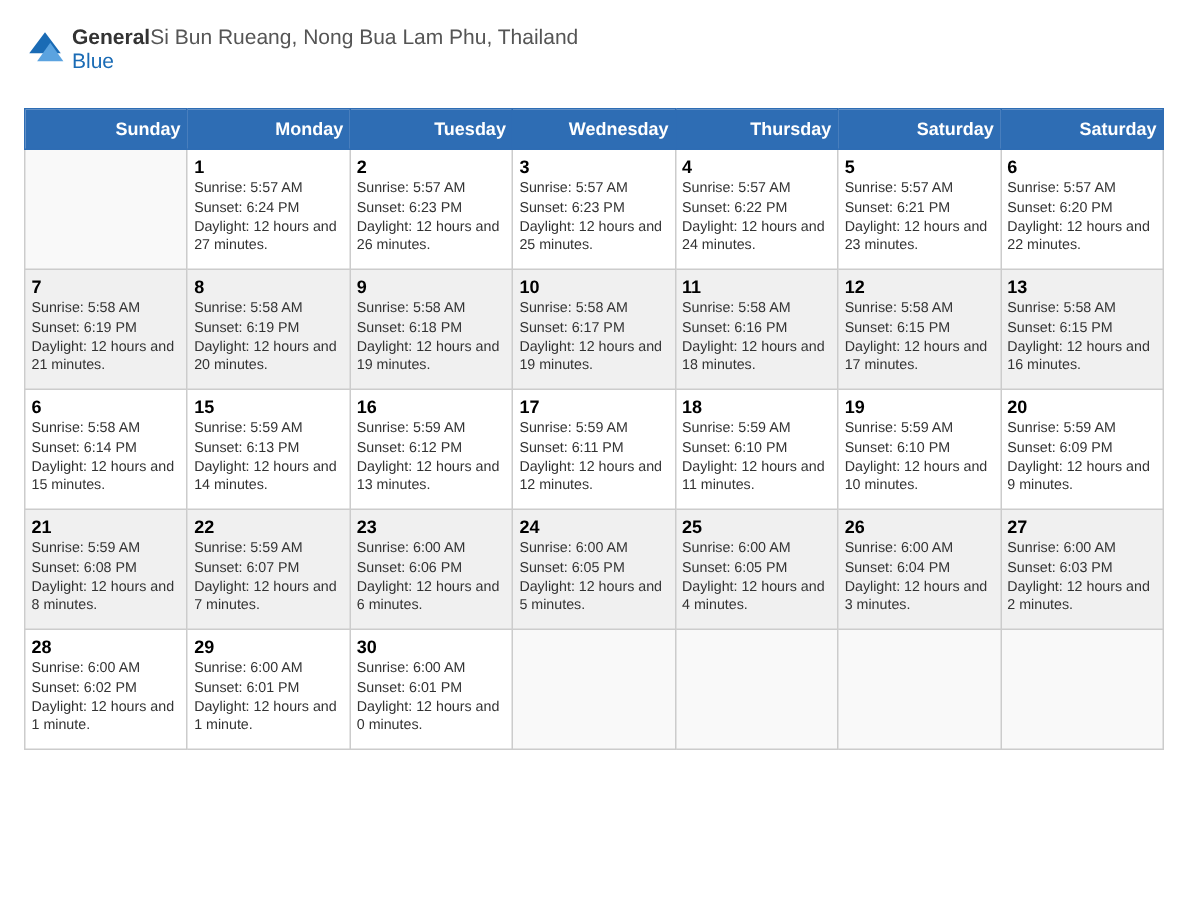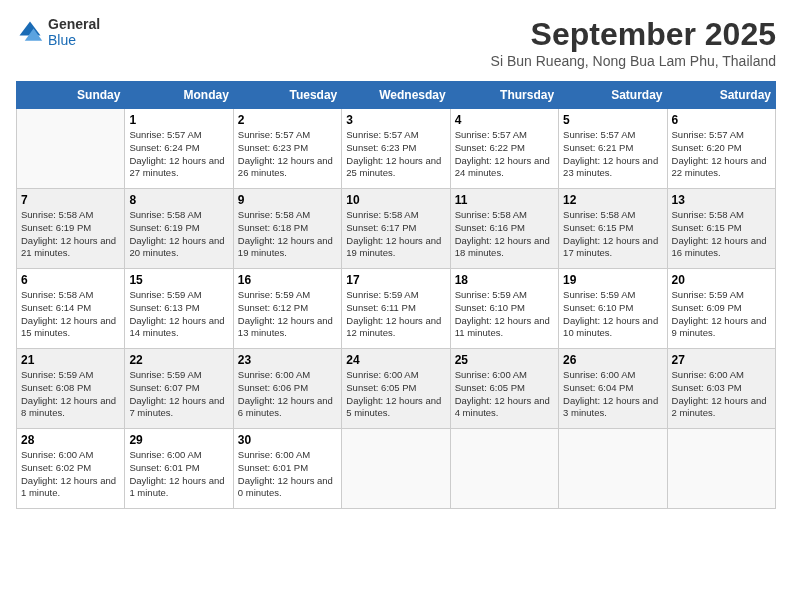--- a/index.html
+++ b/index.html
@@ -5,23 +5,22 @@
     * { box-sizing: border-box; margin: 0; padding: 0; }
     body {
       font-family: Arial, sans-serif;
       background: #fff;
       width: 792px;
       min-height: 612px;
       padding: 16px;
     }
     .header {
       display: flex;
-      justify-content: space-between;
       align-items: flex-start;
-      margin-bottom: 12px;
+      margin-bottom: 24px;
     }
     .logo {
       display: flex;
       align-items: center;
       gap: 4px;
     }
     .logo-icon {
       width: 28px;
       height: 28px;
     }
@@ -83,21 +82,20 @@
     <svg class="logo-icon" viewBox="0 0 32 32" xmlns="http://www.w3.org/2000/svg">
       <polygon points="16,4 28,20 4,20" fill="#1a6bb5"></polygon>
       <polygon points="20,12 30,26 10,26" fill="#5ba3e0"></polygon>
     </svg>
     <div>
       <div style="font-size:14px;font-weight:bold;color:#333;">General</div>
       <div style="font-size:14px;font-weight:normal;color:#1a6bb5;">Blue</div>
     </div>
   </div>
   <div class="title-section">
-    <div class="month-title">September 2025</div>
     <div class="subtitle">Si Bun Rueang, Nong Bua Lam Phu, Thailand</div>
   </div>
 </div>
 
 <table class="calendar">
   <thead>
     <tr>
     <th>Sunday</th>
         <th>Monday</th>
         <th>Tuesday</th>

